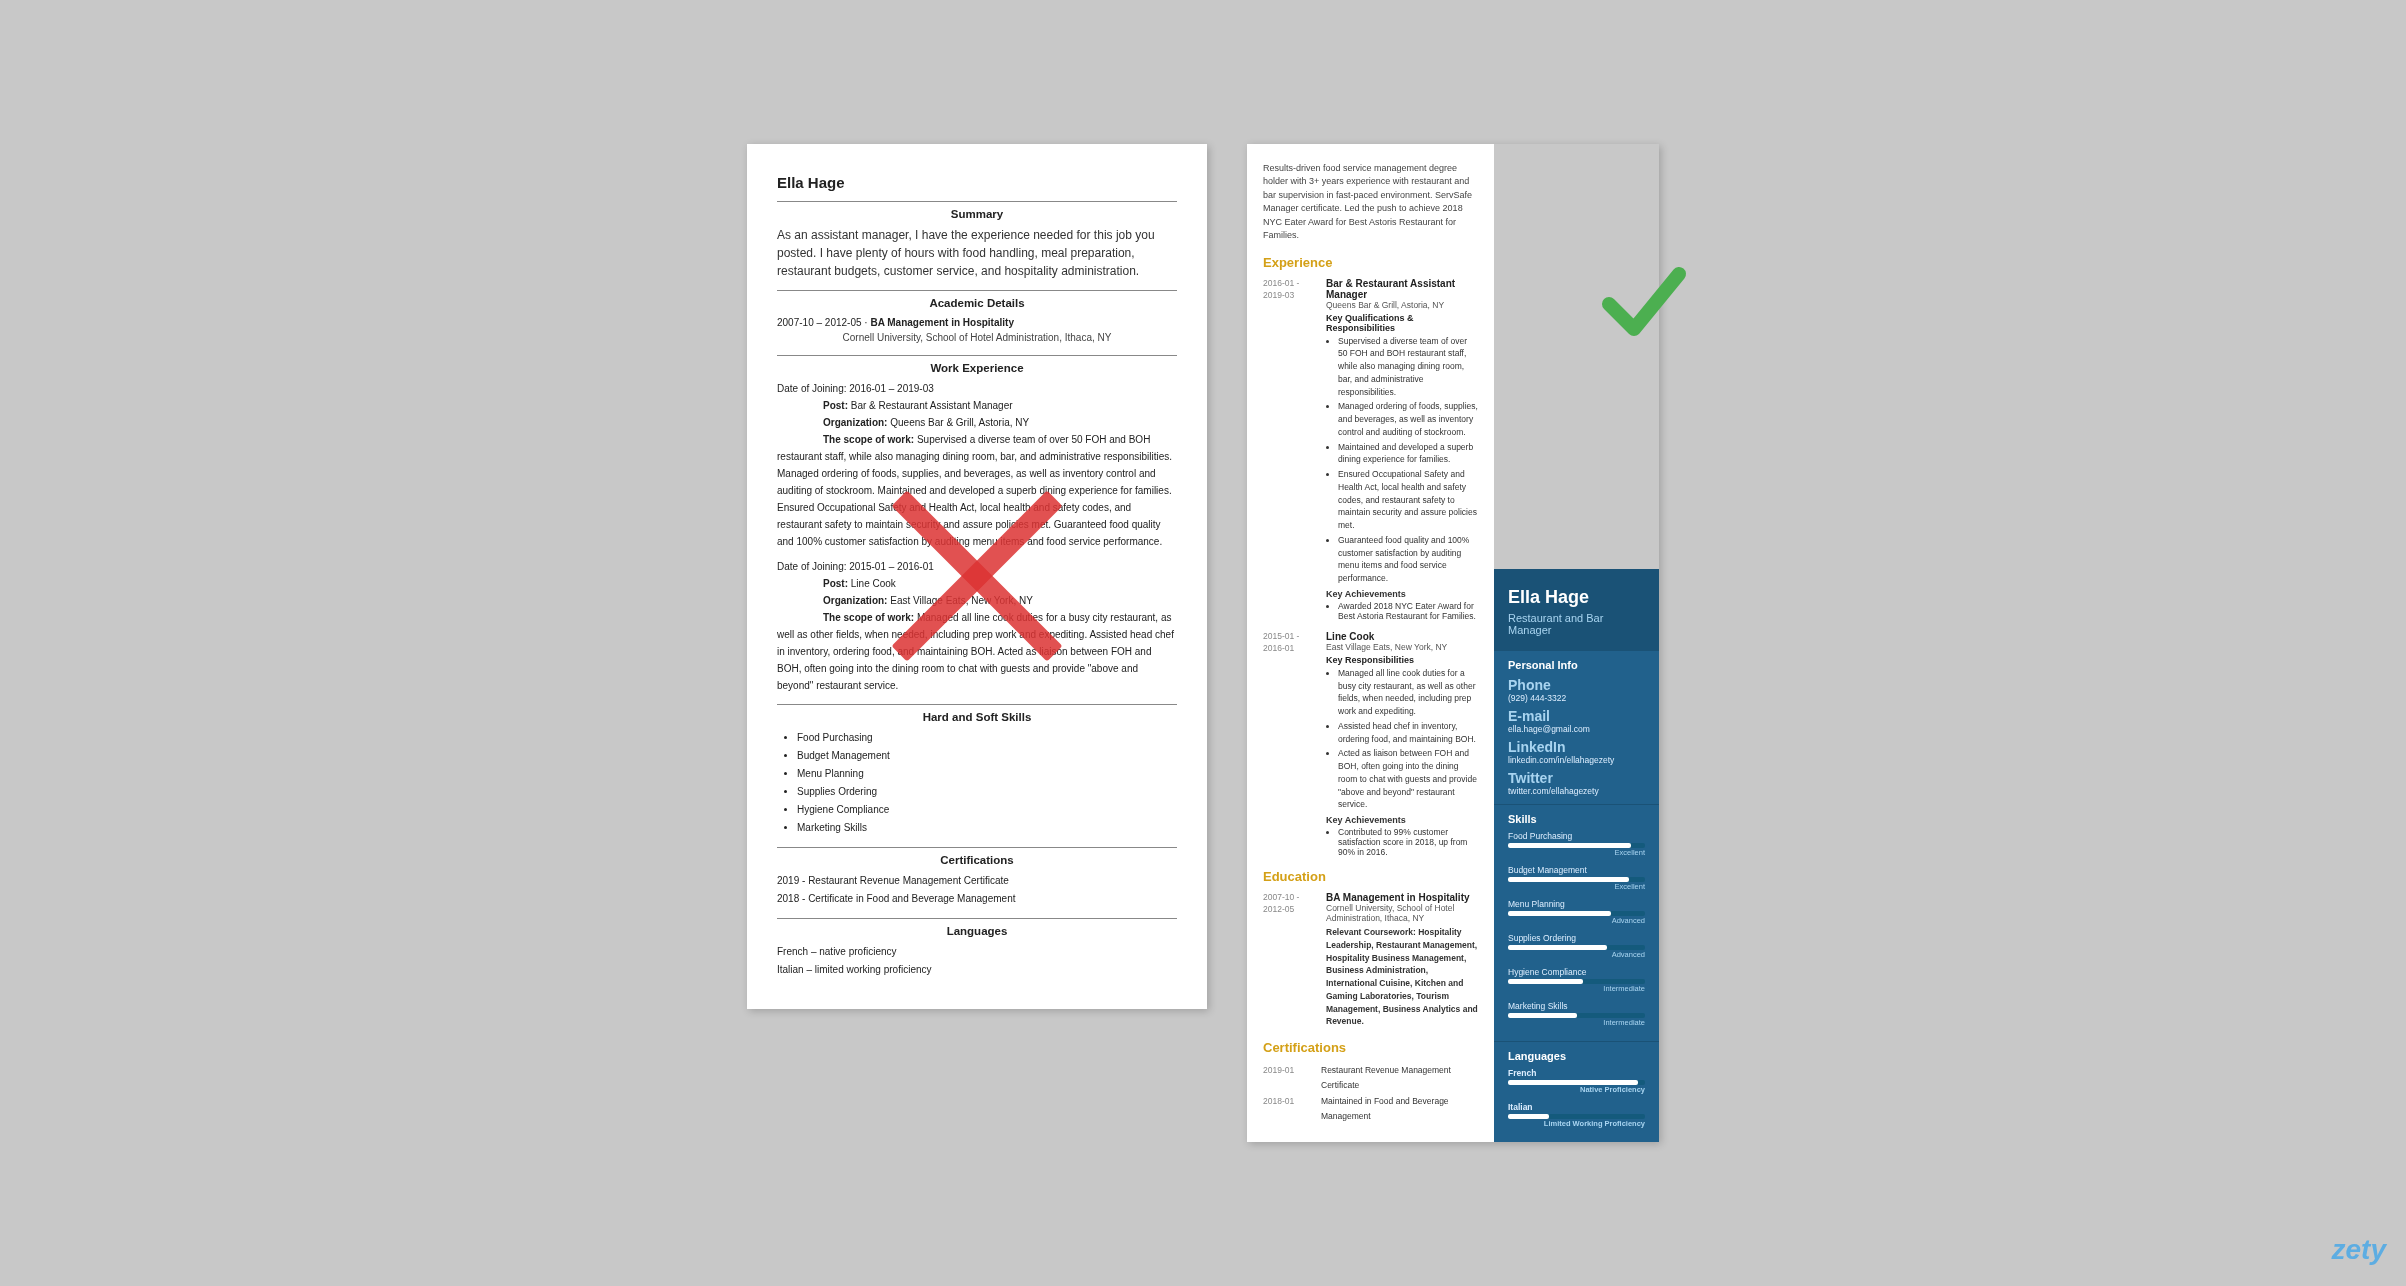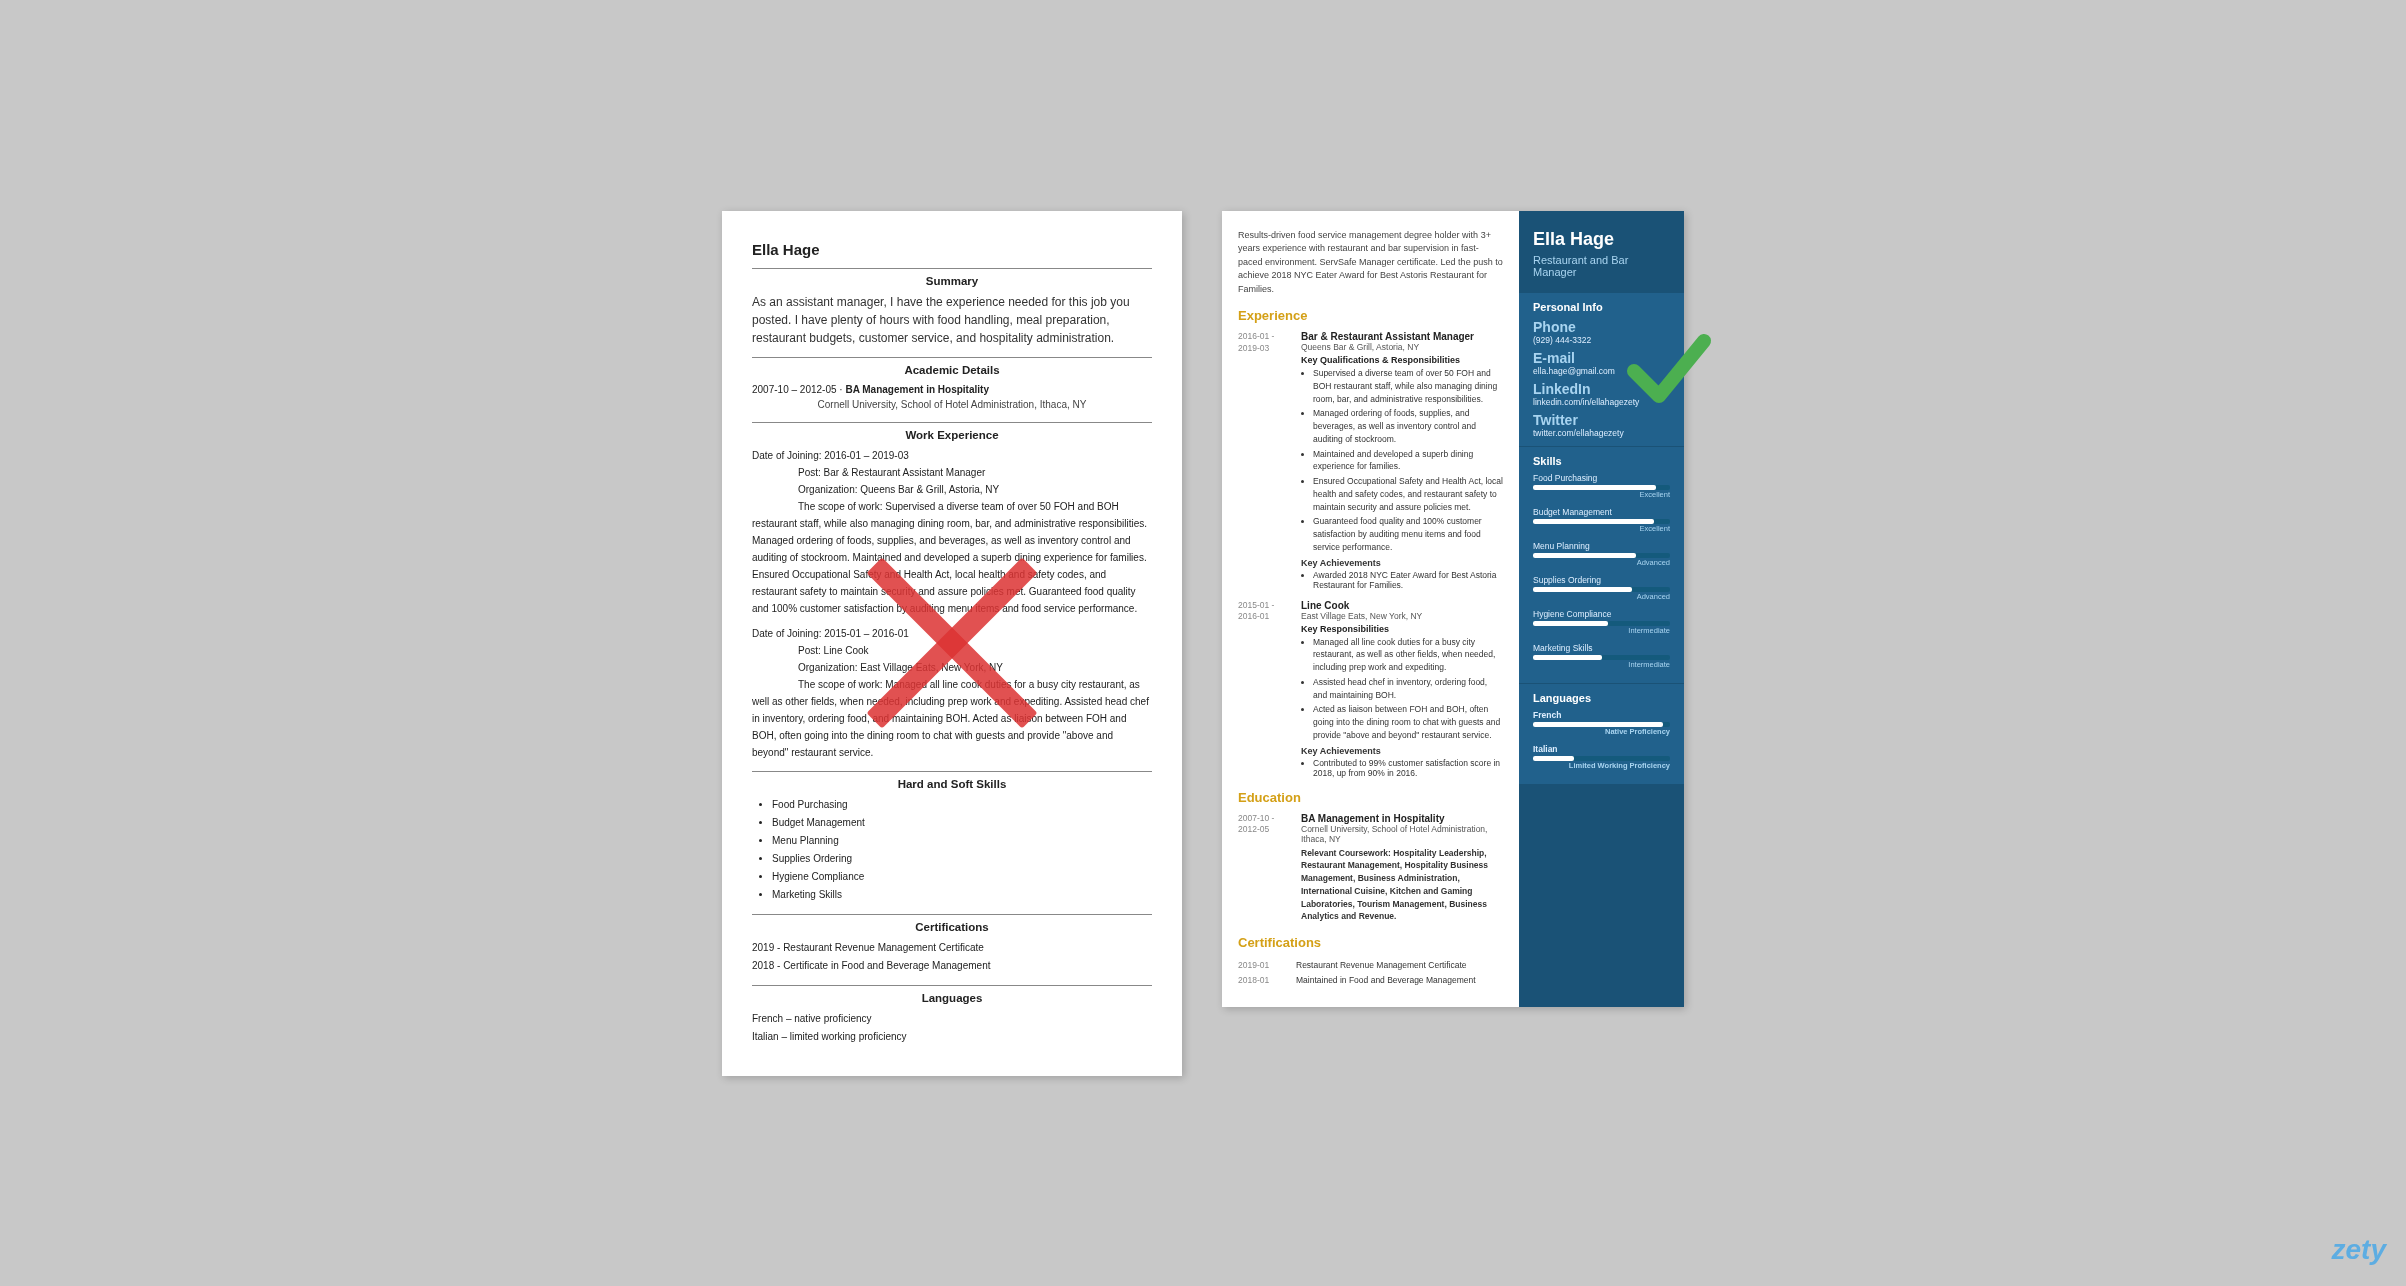--- a/index.html
+++ b/index.html
@@ -64,21 +64,21 @@
       line-height: 1.5;
     }
     .resume-plain .edu-entry .degree {
       font-weight: bold;
     }
     .resume-plain .work-field {
       font-size: 10px;
       line-height: 1.7;
     }
     .resume-plain .work-field .label {
-      font-weight: normal;
+      font-weight: bold;
       padding-left: 46px;
     }
     .resume-plain .skills-list {
       font-size: 10px;
       line-height: 1.8;
       padding-left: 20px;
     }
     .resume-plain .cert-entry {
       font-size: 10px;
       line-height: 1.8;
@@ -108,25 +108,26 @@
       left: 0;
       transform-origin: center;
       border-radius: 3px;
     }
     .x-line1 { transform: translateY(-50%) rotate(45deg); }
     .x-line2 { transform: translateY(-50%) rotate(-45deg); }
 
     
     .resume-styled {
       display: flex;
-      width: 462px;
+      width: 412px;
       min-height: 700px;
       box-shadow: 2px 2px 8px rgba(0,0,0,0.2);
       flex-shrink: 0;
       position: relative;
+      align-items: flex-end;
     }
     .resume-main {
       background: white;
       flex: 1;
       padding: 18px 16px;
       font-size: 9.5px;
       color: #333;
     }
     .resume-sidebar {
       background: #1a5276;

